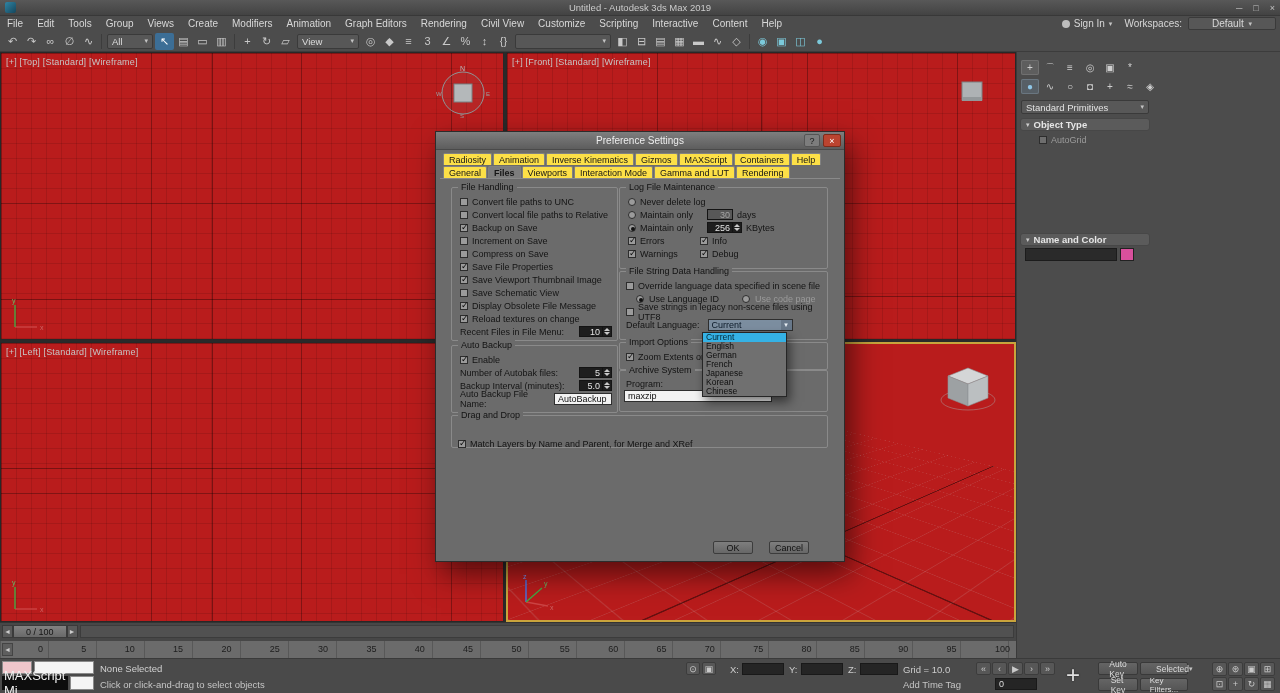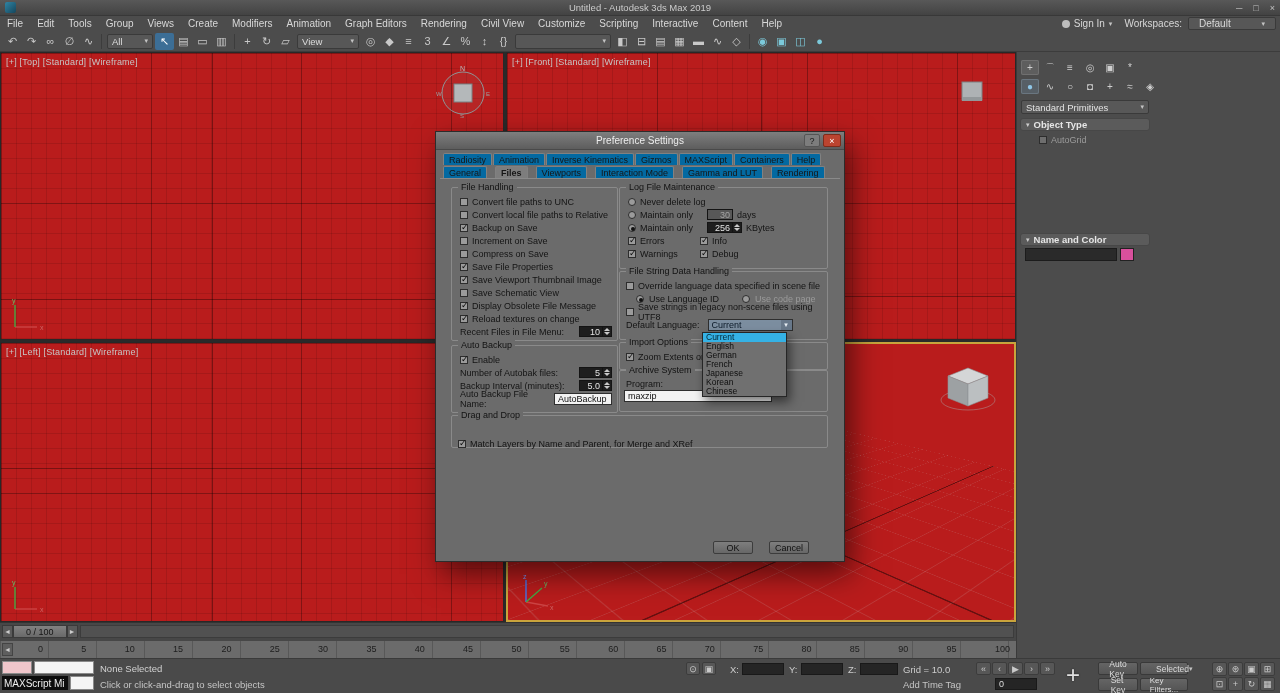--- a/index.html
+++ b/index.html
@@ -12,21 +12,21 @@
 .titletext{position:absolute;left:0;right:0;text-align:center;font-size:9.5px;color:#cccccc}
 .winbtns{margin-left:auto;display:flex;gap:11px;z-index:2;color:#c2c2c2;font-size:9px}
 
 .menubar{position:absolute;left:0;top:16px;right:0;height:15px;background:#4c4c4c;display:flex;align-items:center;font-size:10px;color:#d8d8d8}
 .menus{display:flex;height:100%}
 .menu-item{padding:1px 7px;display:flex;align-items:center;cursor:default}
 .menu-right{margin-left:auto;display:flex;align-items:center;gap:6px;padding-right:4px}
 .signin{display:flex;align-items:center;gap:4px;padding:0 6px;height:13px}
 .user-glyph{width:8px;height:8px;border-radius:50%;background:#bdbdbd}
 .caret{font-size:7px;color:#c4c4c4}
-.ws-dd{display:flex;align-items:center;background:#575757;border:1px solid #3a3a3a;padding:0 10px;height:13px;min-width:88px;justify-content:space-between;border-radius:2px}
+.ws-dd{display:flex;align-items:center;background:#575757;border:1px solid #3a3a3a;padding:0 23px;height:13px;min-width:88px;justify-content:space-between;border-radius:2px}
 
 .toolbar{position:absolute;left:0;top:31px;right:0;height:21px;background:#4c4c4c;border-bottom:1px solid #3c3c3c;display:flex;align-items:center;padding:0 3px}
 .tseg{display:flex}
 .ticon{width:19px;height:17px;display:flex;align-items:center;justify-content:center;color:#c9c9c9;font-size:11px;border-radius:2px}
 .ticon.active{background:#3c6e96;color:#fff}
 .ticon.teal{color:#7cc9da}
 .tsep{width:1px;height:15px;background:#3c3c3c;margin:0 3px}
 .tcombo{height:15px;background:#575757;border:1px solid #3a3a3a;display:flex;align-items:center;justify-content:space-between;padding:0 4px;gap:8px;font-size:9.5px;color:#ddd;border-radius:2px;margin:0 2px}
 
 .workspace{position:absolute;left:0;top:52px;width:1016px;height:570px;background:#2a2a2a}
@@ -74,22 +74,22 @@
 .navgrid .sb-icon{position:static;width:15px;height:14px}
 .pbrow{position:absolute;left:976px;top:3px;display:flex;gap:1px}
 .pbrow .sb-icon{position:static;width:15px;height:13px}
 
 .dialog{position:absolute;left:435px;top:131px;width:410px;height:431px;background:#6b6b6b;border:1px solid #2c2c2c;box-shadow:6px 12px 28px rgba(0,0,0,.55);z-index:40;color:#141414;font-size:9px}
 .dlg-title{height:18px;background:linear-gradient(#7e7e7e,#5d5d5d);display:flex;align-items:center;justify-content:center;color:#ededed;font-size:10px;position:relative;border-bottom:1px solid #494949}
 .dlg-btns{position:absolute;right:3px;top:2px;display:flex;gap:3px}
 .dlg-help{width:16px;height:13px;background:#7d7d7d;border:1px solid #555;color:#1c1c1c;display:flex;align-items:center;justify-content:center;font-size:9px;border-radius:2px}
 .dlg-close{width:18px;height:13px;background:#bb4430;border:1px solid #7d2b1b;color:#fff;display:flex;align-items:center;justify-content:center;font-size:9px;border-radius:2px}
 .tabs1{position:absolute;top:21px;left:7px;display:flex;gap:1px}
-.tabs2{position:absolute;top:34px;left:7px;display:flex;gap:8px}
-.dtab{padding:1px 5px;background:#0369a1;border:1px solid #818181;border-bottom:none;border-radius:2px 2px 0 0;font-size:9px;color:#161616;height:12px;display:flex;align-items:center}
+.tabs2{position:absolute;top:34px;left:7px;display:flex;gap:1px}
+.dtab{padding:1px 5px;background:#fde047;border:1px solid #818181;border-bottom:none;border-radius:2px 2px 0 0;font-size:9px;color:#161616;height:12px;display:flex;align-items:center}
 .dtab.active{background:#7d7d7d;font-weight:bold}
 .tabline{position:absolute;left:4px;right:4px;top:46px;height:1px;background:#8a8a8a}
 .group{position:absolute;border:1px solid #8a8a8a;border-radius:2px;padding-top:7px}
 .gtitle{position:absolute;top:-6px;left:6px;background:#6b6b6b;padding:0 3px;font-size:9px;color:#121212}
 .cbrow{display:flex;align-items:center;gap:4px;height:13px;padding-left:8px}
 .frow{display:flex;align-items:center;height:13px;padding-left:8px;gap:4px}
 .cb{width:8px;height:8px;background:#9b9b9b;border:1px solid #2d2d2d;flex:none;position:relative}
 .cb.on::after{content:"✓";position:absolute;left:0px;top:-3px;font-size:9px;color:#0b0b0b}
 .rb{width:8px;height:8px;border-radius:50%;background:#9b9b9b;border:1px solid #2d2d2d;flex:none;position:relative}
 .rb.on::after{content:"";position:absolute;left:2px;top:2px;width:4px;height:4px;border-radius:50%;background:#111}
@@ -376,21 +376,21 @@
         <span class="tick">85</span>
         <span class="tick">90</span>
         <span class="tick">95</span>
         <span class="tick">100</span>
       </div>
   </div>
 
   <div class="statusbar">
     <div class="abs" style="left:2px;top:2px;width:30px;height:13px;background:#f0c6cb;border:1px solid #8a8a8a"></div>
     <div class="abs" style="left:34px;top:2px;width:60px;height:13px;background:#f5f5f5;border:1px solid #8a8a8a"></div>
-    <div class="abs" style="left:2px;top:17px;width:66px;height:14px;background:#0d0d0d;color:#efefef;font-size:10px;display:flex;align-items:center;padding:0 2px">MAXScript Mi</div>
+    <div class="abs" style="left:2px;top:17px;width:66px;height:14px;background:#0d0d0d;color:#efefef;font-size:13px;display:flex;align-items:center;padding:0 2px">MAXScript Mi</div>
     <div class="abs" style="left:70px;top:17px;width:24px;height:14px;background:#f5f5f5;border:1px solid #8a8a8a"></div>
 
     <div class="abs" style="left:100px;top:4px;color:#d2d2d2">None Selected</div>
     <div class="abs" style="left:100px;top:20px;color:#c5c5c5">Click or click-and-drag to select objects</div>
 
     <span class="sb-icon" style="left:686px;top:3px">⊙</span>
     <span class="sb-icon" style="left:702px;top:3px">▣</span>
 
     <span class="abs" style="left:730px;top:5px;color:#cdcdcd">X:</span>
     <span class="dfield" style="left:742px;top:4px;width:42px"></span>

